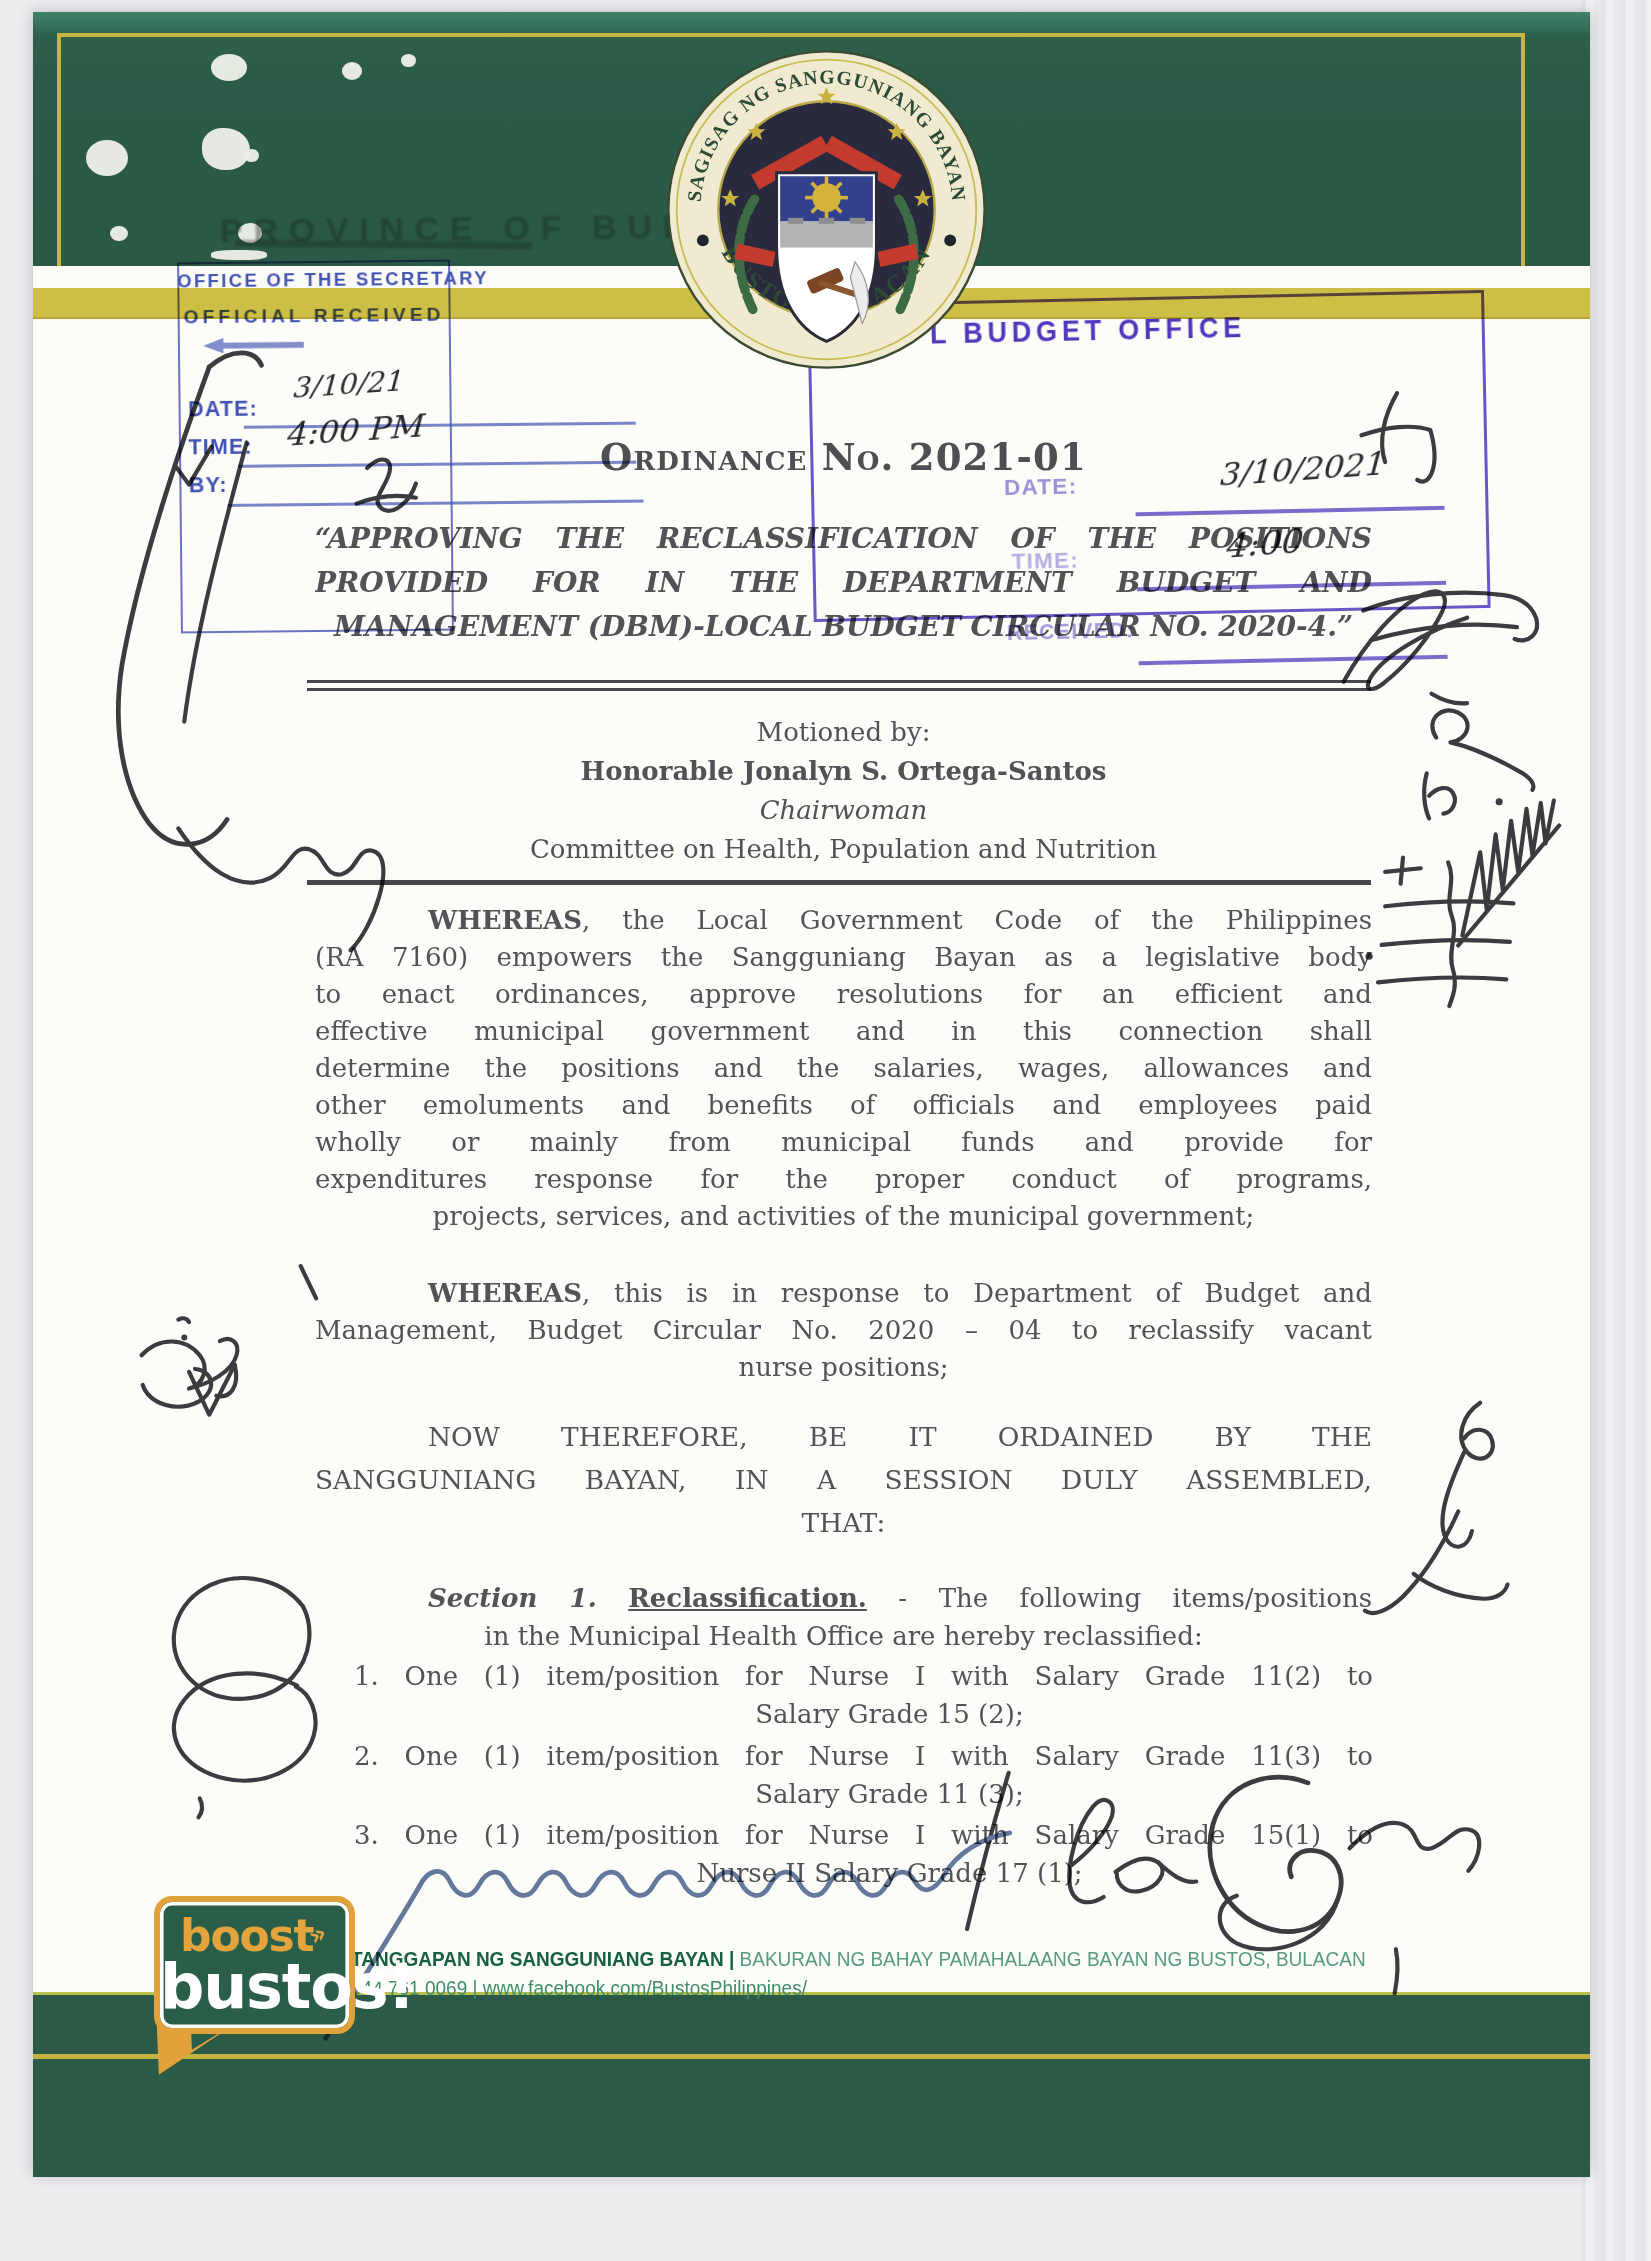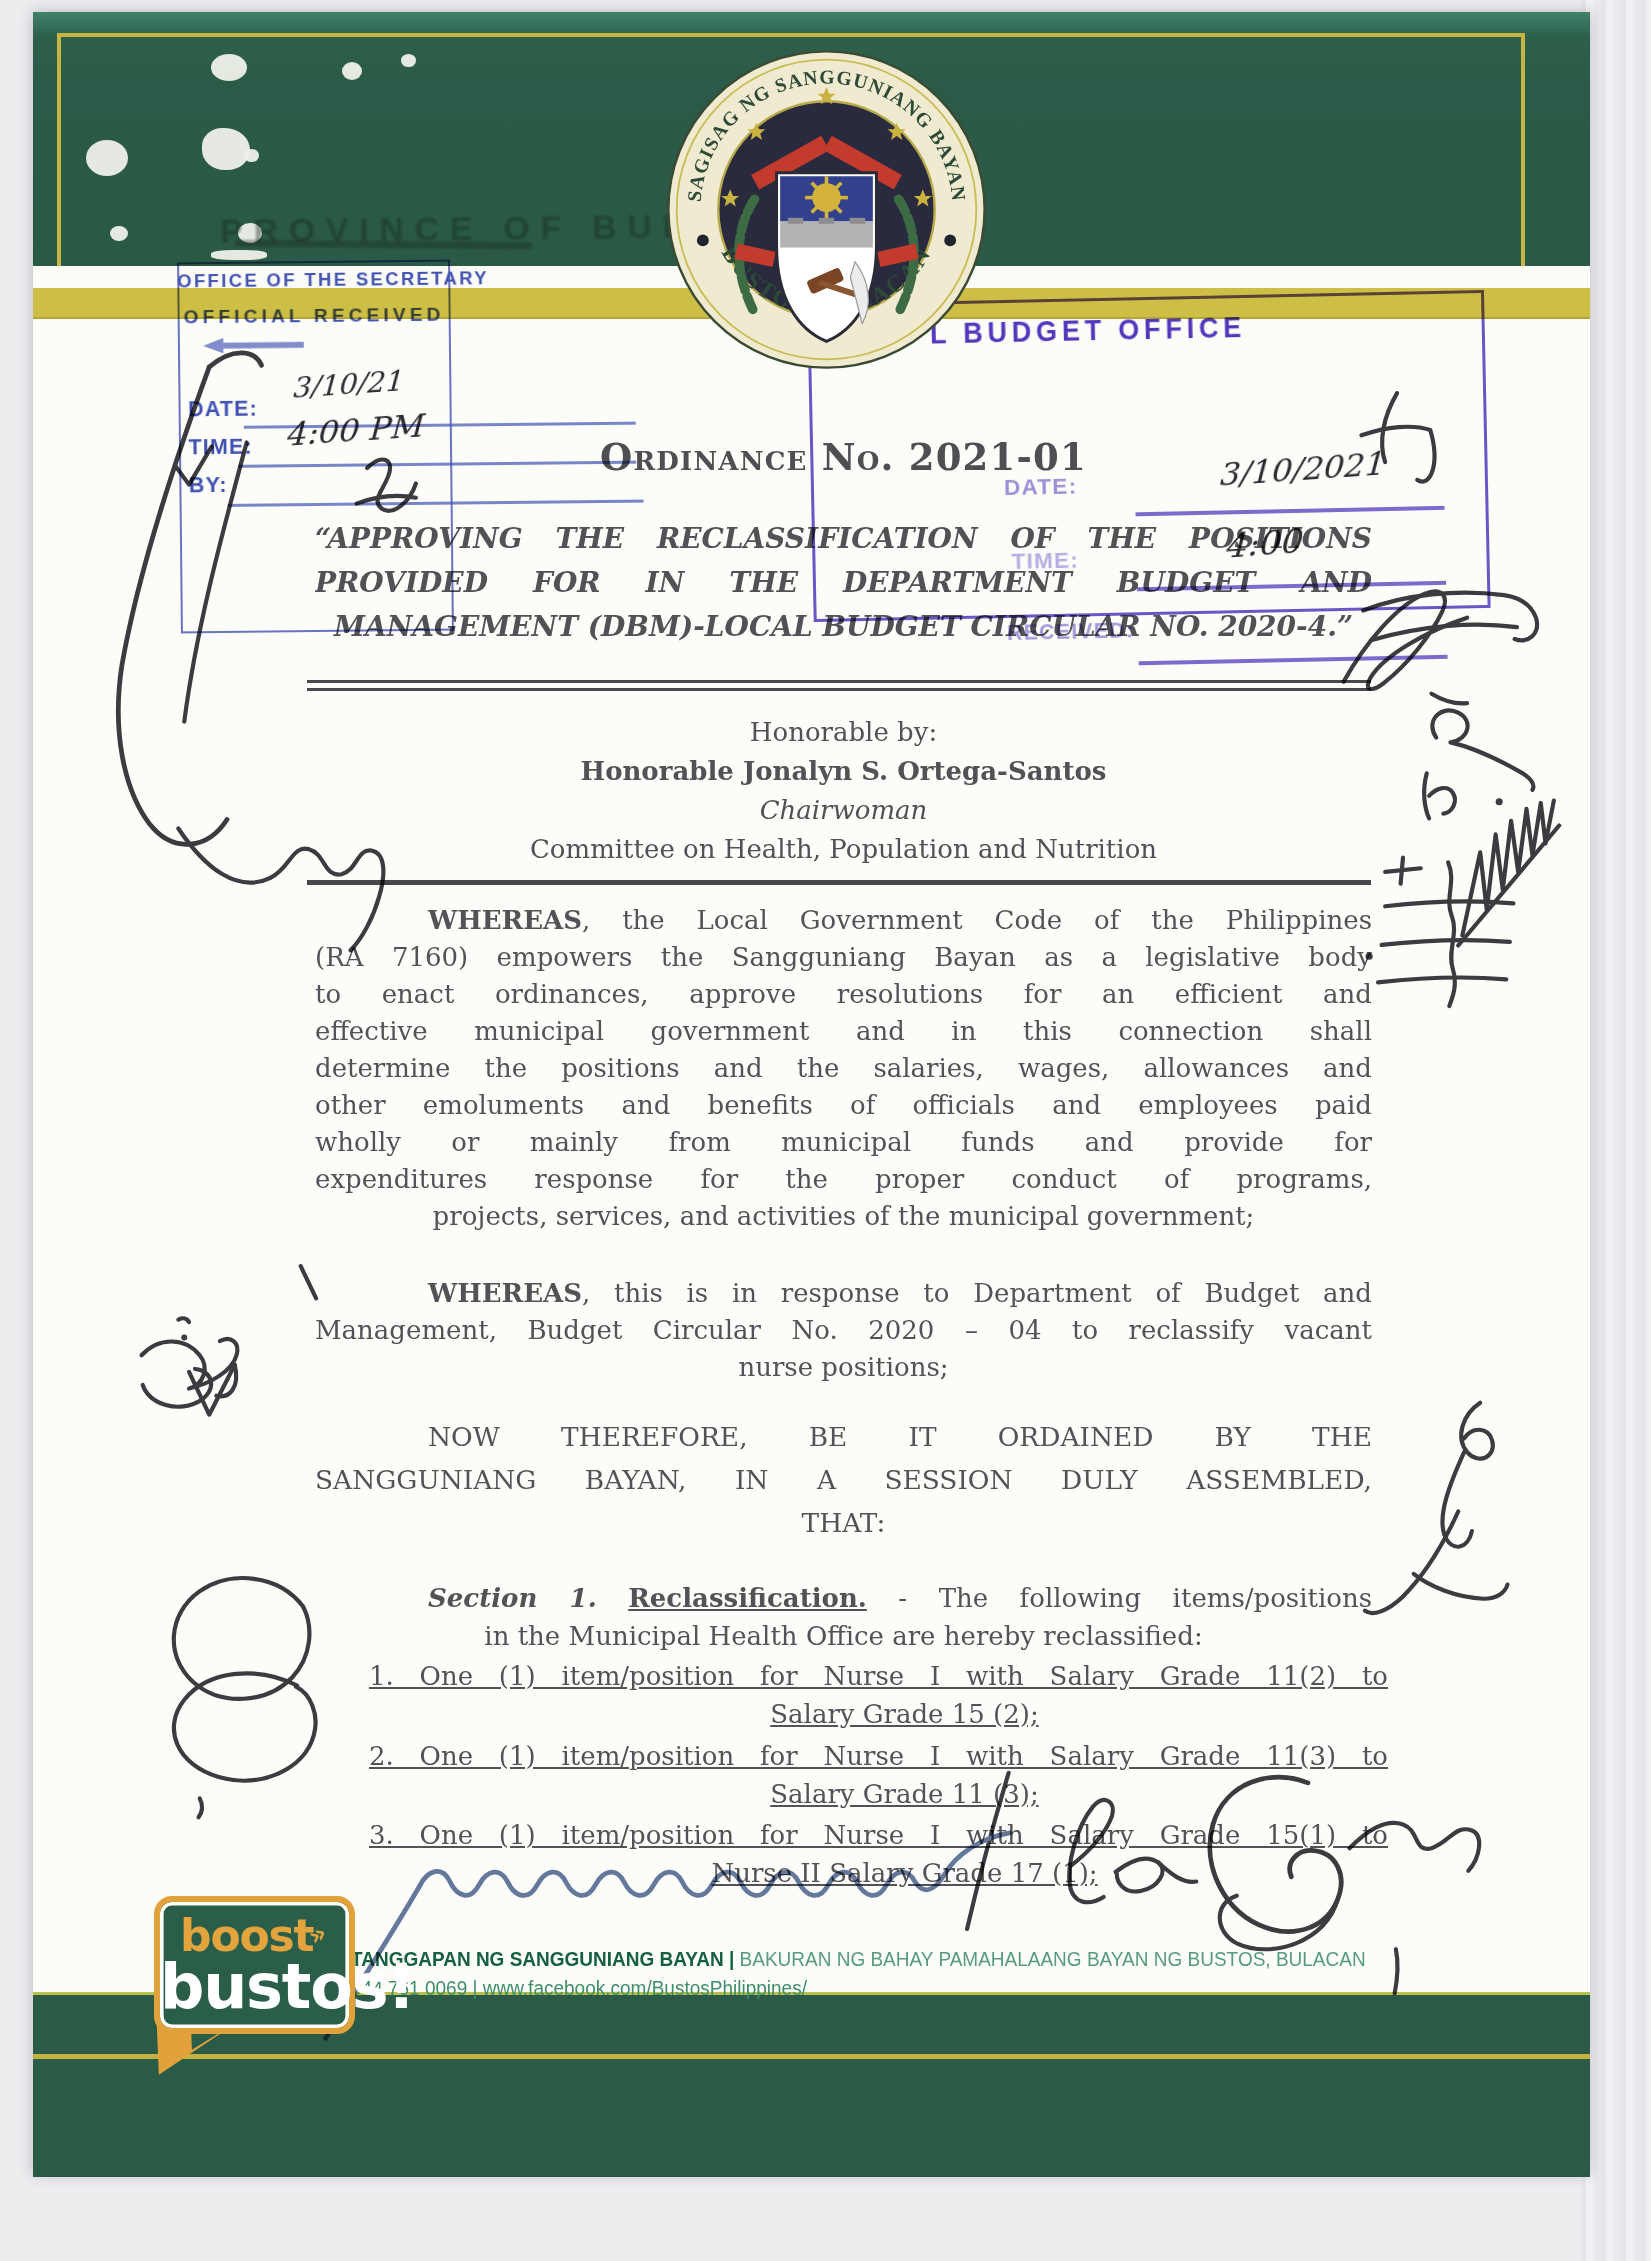--- a/index.html
+++ b/index.html
@@ -41,21 +41,21 @@
   .motioned .m-name{font-weight:bold;}
   .motioned .m-role{font-style:italic;}
   .rule-single{position:absolute;left:274px;top:868px;width:1064px;height:4.8px;background:#48484c;}
 
   .para{position:absolute;left:282px;width:1057px;font-size:26px;color:#525257;}
   .para .tline{height:37px;line-height:37px;}
   .para.ind .tline:first-child{text-indent:113px;}
   .p1{top:890px;} .p2{top:1263px;} .p3{top:1403px;} .p3 .tline{height:43px;line-height:43px;font-size:26.4px;}
   .p4{top:1543px;margin-top:24px;} .p4 .tline{height:38px;line-height:38px;}
 
-  .olist{position:absolute;left:336px;top:1645px;width:1019px;font-size:26px;color:#525257;text-decoration:underline;}
+  .olist{position:absolute;left:321px;top:1645px;width:1019px;font-size:26px;color:#525257;}
   .olist .item{margin-bottom:3.6px;}
   .olist .tline{height:38px;line-height:38px;}
   .olist .item .tline:nth-child(2){width:965px;margin-left:53px;}
 
   .tline{display:block;text-align:center;}
   .jl{text-align:justify;overflow:hidden;}
   .jl::after{content:"";display:inline-block;width:100%;height:0;}
 
   
   .footer-text{position:absolute;left:318px;top:1933px;width:1158px;
@@ -198,21 +198,21 @@
 
     <div class="doc-title">Ordinance No. 2021-01</div>
     <div class="quote">
         <div class="tline jl">“APPROVING THE RECLASSIFICATION OF THE POSITIONS</div>
         <div class="tline jl">PROVIDED FOR IN THE DEPARTMENT BUDGET AND</div>
         <div class="tline">MANAGEMENT (DBM)-LOCAL BUDGET CIRCULAR NO. 2020-4.”</div>
       </div>
     <div class="rule-double"></div>
 
     <div class="motioned">
-      <div>Honorable by:</div>
+      <div>Motioned by:</div>
       <div class="m-name">Honorable Jonalyn S. Ortega-Santos</div>
       <div class="m-role">Chairwoman</div>
       <div>Committee on Health, Population and Nutrition</div>
     </div>
     <div class="rule-single"></div>
 
     <div class="para ind p1">
         <div class="tline jl"><b>WHEREAS</b>, the Local Government Code of the Philippines</div>
         <div class="tline jl">(RA 7160) empowers the Sangguniang Bayan as a legislative body</div>
         <div class="tline jl">to enact ordinances, approve resolutions for an efficient and</div>

